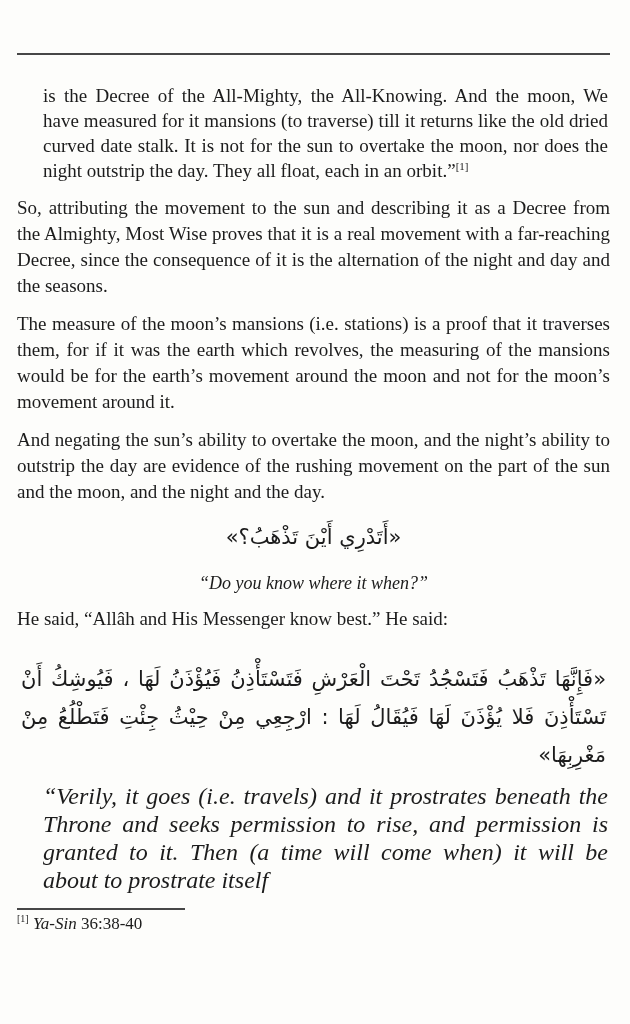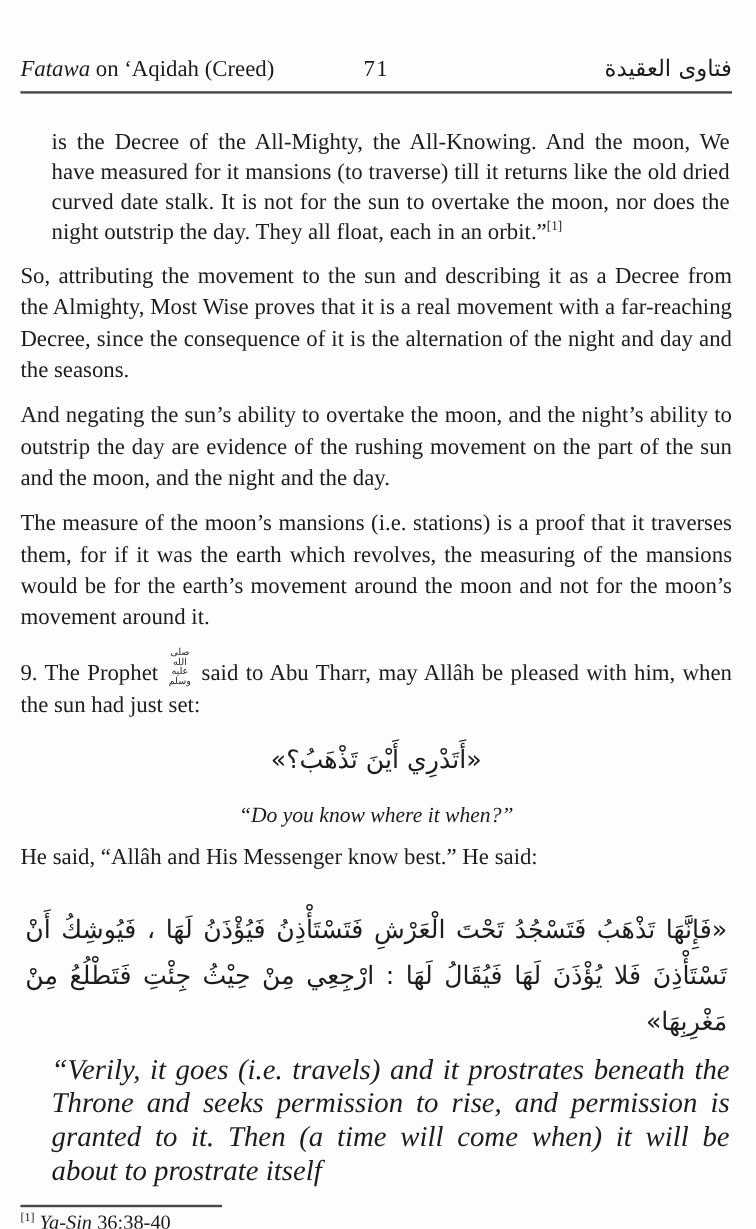--- a/index.html
+++ b/index.html
@@ -103,36 +103,30 @@
     font-size: 17px;
     margin-top: 3px;
   }
   .footnote sup { font-size: 10px; }
 </style>
 </head>
 <body>
 
 <div class="page">
 
-  <header class="page-header">
-    <div class="header-left"><span class="italic">Fatawa</span><span> on ‘Aqidah (Creed)</span></div>
-    <div class="header-center">71</div>
-    <div class="header-right arabic">فتاوى العقيدة</div>
-  </header>
   <hr class="header-rule">
 
   <section class="quote-block"><span>is the Decree of the All-Mighty, the All-Knowing. And the moon, We have measured for it mansions (to traverse) till it returns like the old dried curved date stalk. It is not for the sun to overtake the moon, nor does the night outstrip the day. They all float, each in an orbit.”</span><sup>[1]</sup></section>
 
   <p class="para">So, attributing the movement to the sun and describing it as a Decree from the Almighty, Most Wise proves that it is a real movement with a far-reaching Decree, since the consequence of it is the alternation of the night and day and the seasons.</p>
 
+  <p class="para">The measure of the moon’s mansions (i.e. stations) is a proof that it traverses them, for if it was the earth which revolves, the measuring of the mansions would be for the earth’s movement around the moon and not for the moon’s movement around it.</p>
+
   <p class="para">And negating the sun’s ability to overtake the moon, and the night’s ability to outstrip the day are evidence of the rushing movement on the part of the sun and the moon, and the night and the day.</p>
 
-  <p class="para">The measure of the moon’s mansions (i.e. stations) is a proof that it traverses them, for if it was the earth which revolves, the measuring of the mansions would be for the earth’s movement around the moon and not for the moon’s movement around it.</p>
-
-  <p class="para"><span>9. The Prophet </span><span class="pbuh">صلى الله عليه وسلم</span><span> said to Abu Tharr, may Allâh be pleased with him, when the sun had just set:</span></p>
 
   <div class="arabic-center arabic">«أَتَدْرِي أَيْنَ تَذْهَبُ؟»</div>
 
   <div class="center-translation">“Do you know where it when?”</div>
 
   <p class="para">He said, “Allâh and His Messenger know best.” He said:</p>
 
   <div class="arabic-block arabic">«فَإِنَّهَا تَذْهَبُ فَتَسْجُدُ تَحْتَ الْعَرْشِ فَتَسْتَأْذِنُ فَيُؤْذَنُ لَهَا ، فَيُوشِكُ أَنْ تَسْتَأْذِنَ فَلا يُؤْذَنَ لَهَا فَيُقَالُ لَهَا : ارْجِعِي مِنْ حِيْثُ جِئْتِ فَتَطْلُعُ مِنْ مَغْرِبِهَا»</div>
 
   <div class="translation-block">“Verily, it goes (i.e. travels) and it prostrates beneath the Throne and seeks permission to rise, and permission is granted to it. Then (a time will come when) it will be about to prostrate itself</div>

